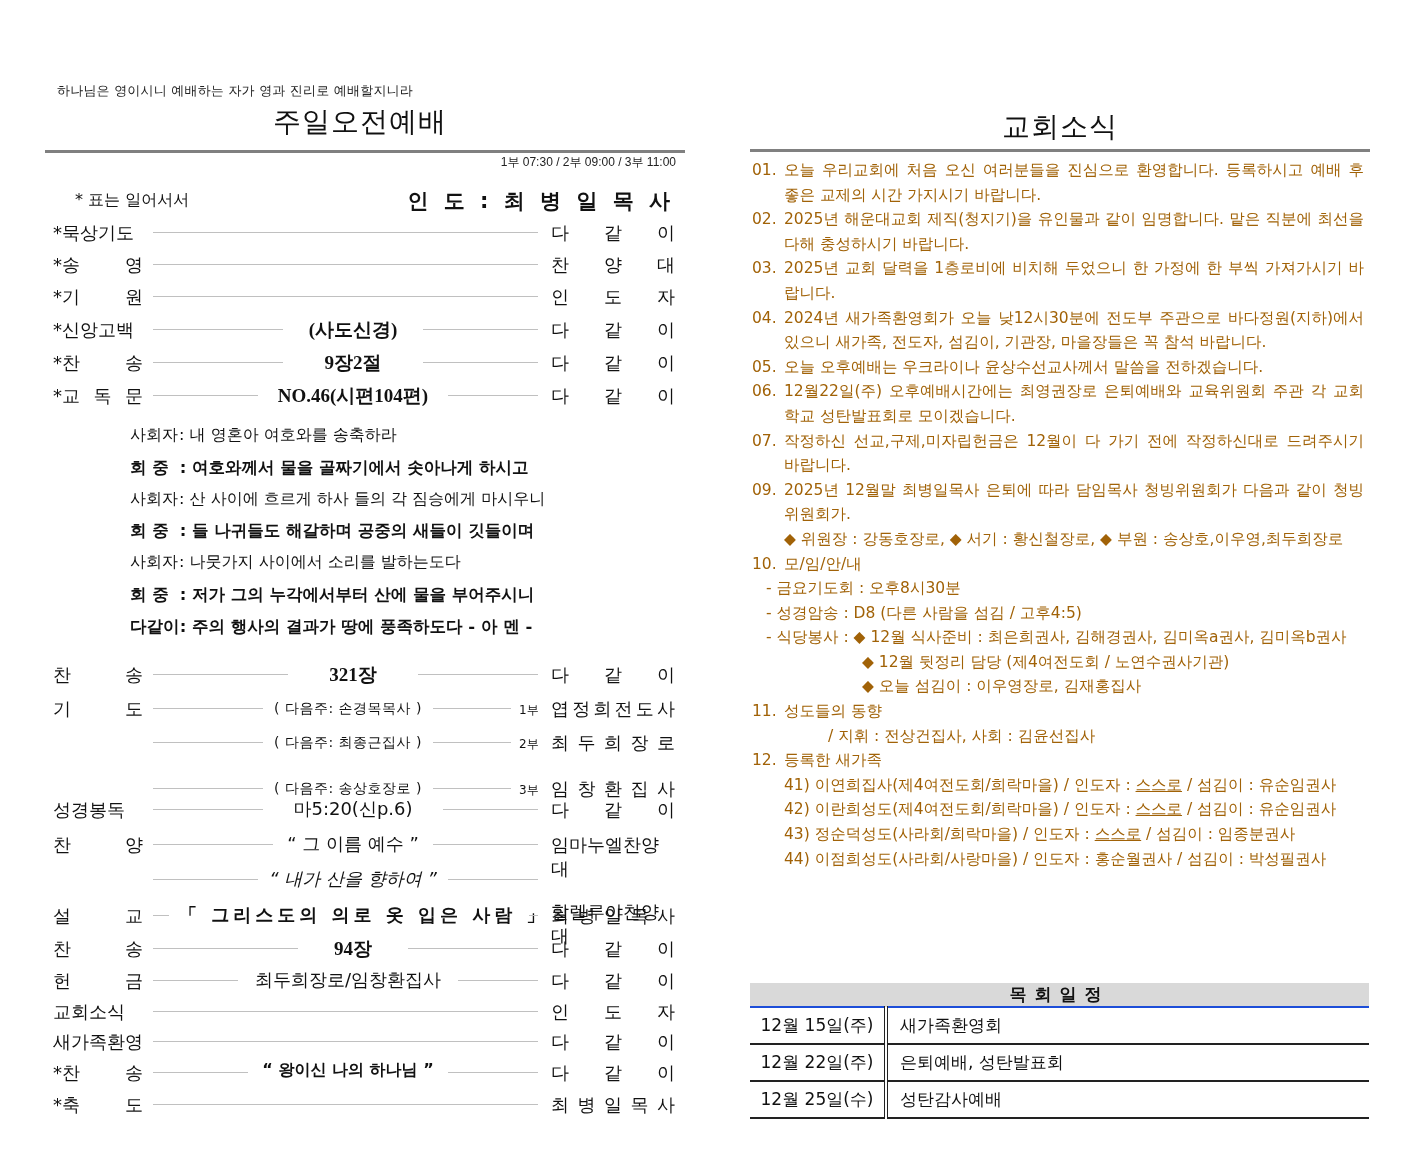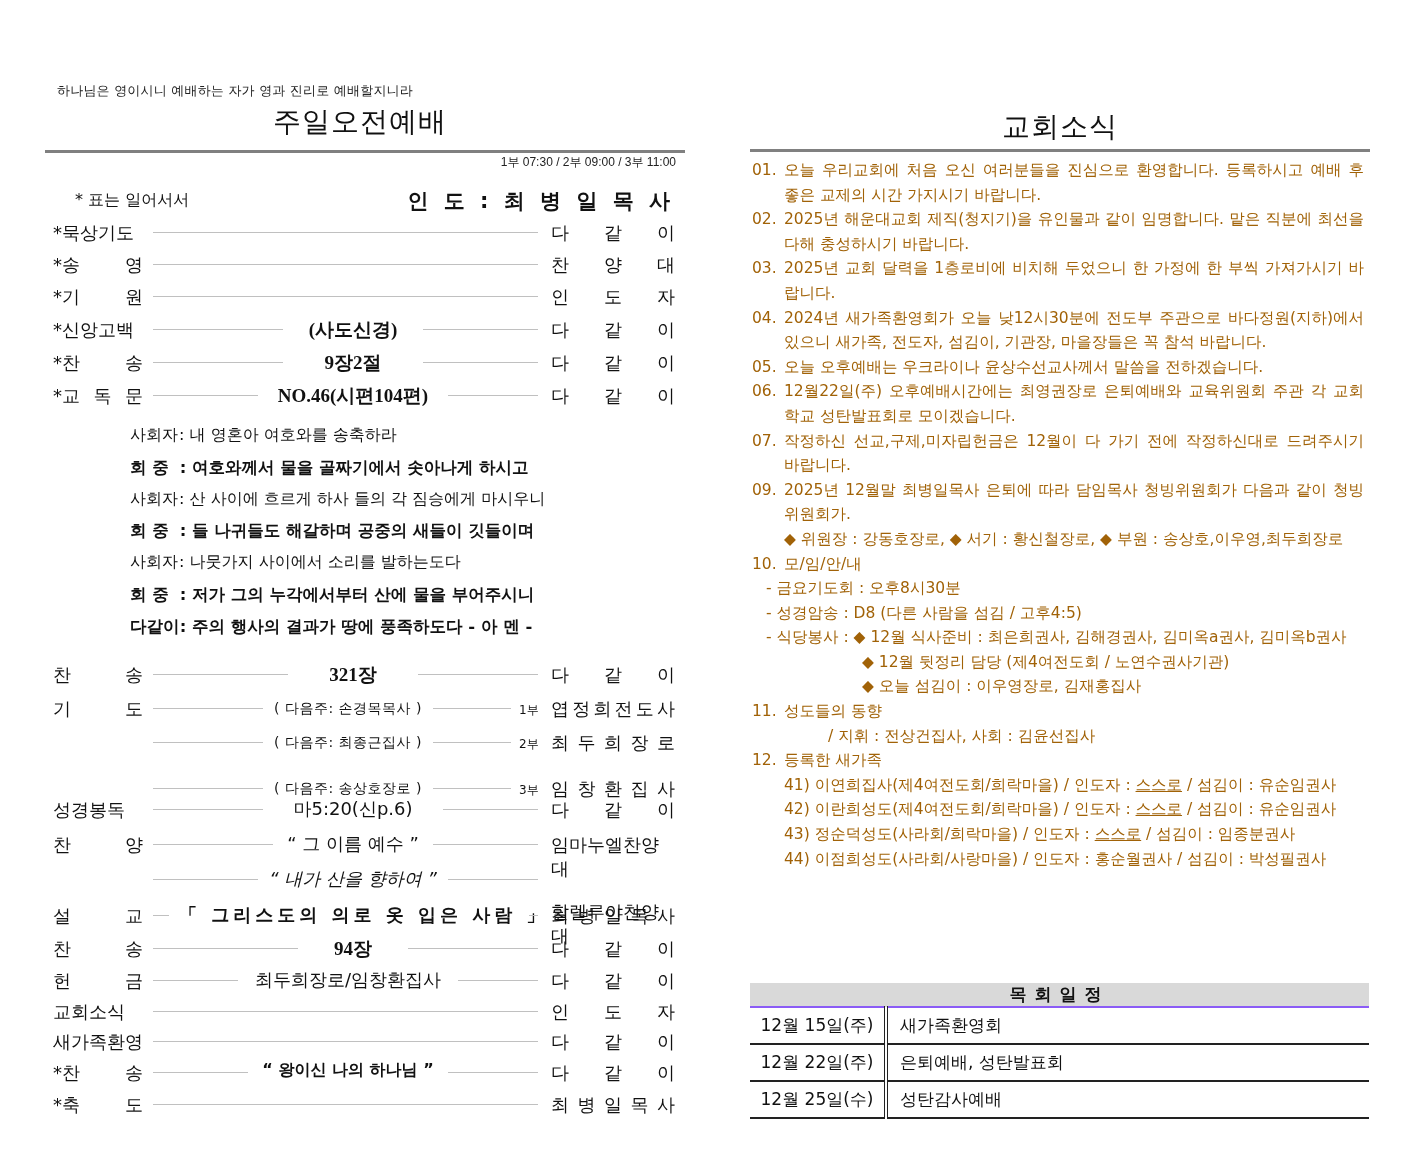--- a/index.html
+++ b/index.html
@@ -50,21 +50,21 @@
   .news .txt { flex: 1; text-align: justify; }
   .news .sub { padding-left: 14px; }
   .news .sub2 { padding-left: 32px; }
   .news .sub3 { padding-left: 110px; }
   .news .sub4 { padding-left: 76px; }
   .u { text-decoration: underline; }
 
   .schedule { position: absolute; left: 750px; top: 983px; width: 619px; border-collapse: collapse; font-size: 17px; }
   .schedule th {
     background: #d9d9d9; height: 23px; font-weight: bold; letter-spacing: 8px; font-size: 17px;
-    border-bottom: 2px solid #8b5cf6; padding: 0;
+    border-bottom: 2px solid #1d4ed8; padding: 0;
   }
   .schedule td { height: 35px; border-bottom: 2px solid #222; padding: 0; }
   .schedule td.date { width: 134px; text-align: center; border-right: 4px double #222; }
   .schedule td.event { padding-left: 12px; }
 </style>
 </head>
 <body>
 
 <div class="abs verse">하나님은 영이시니 예배하는 자가 영과 진리로 예배할지니라</div>
 <div class="abs page-title-left">주일오전예배</div>

